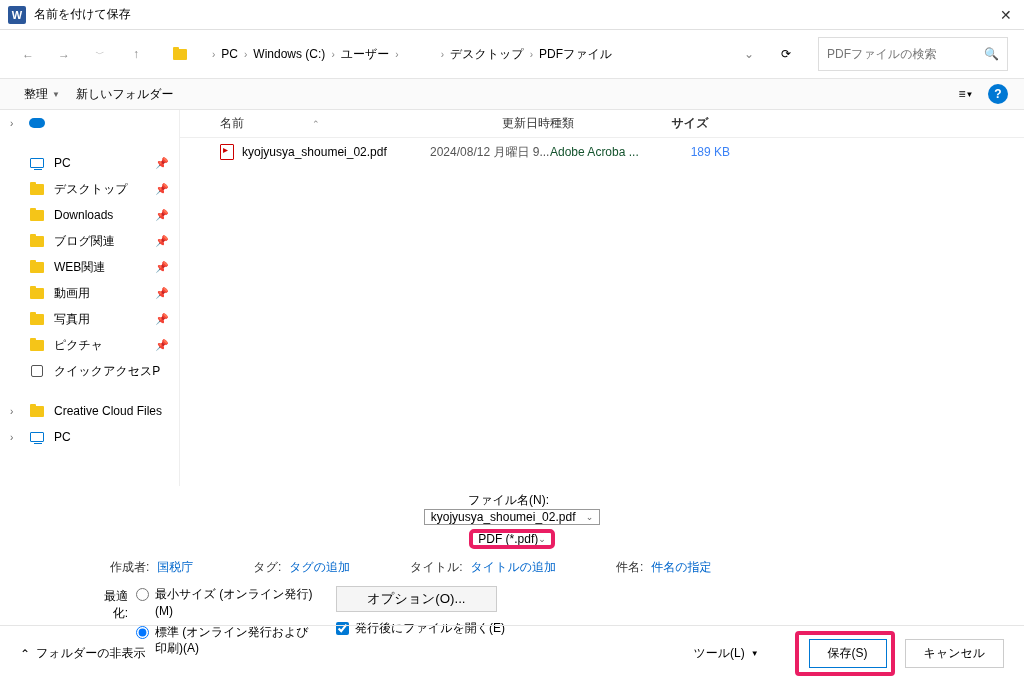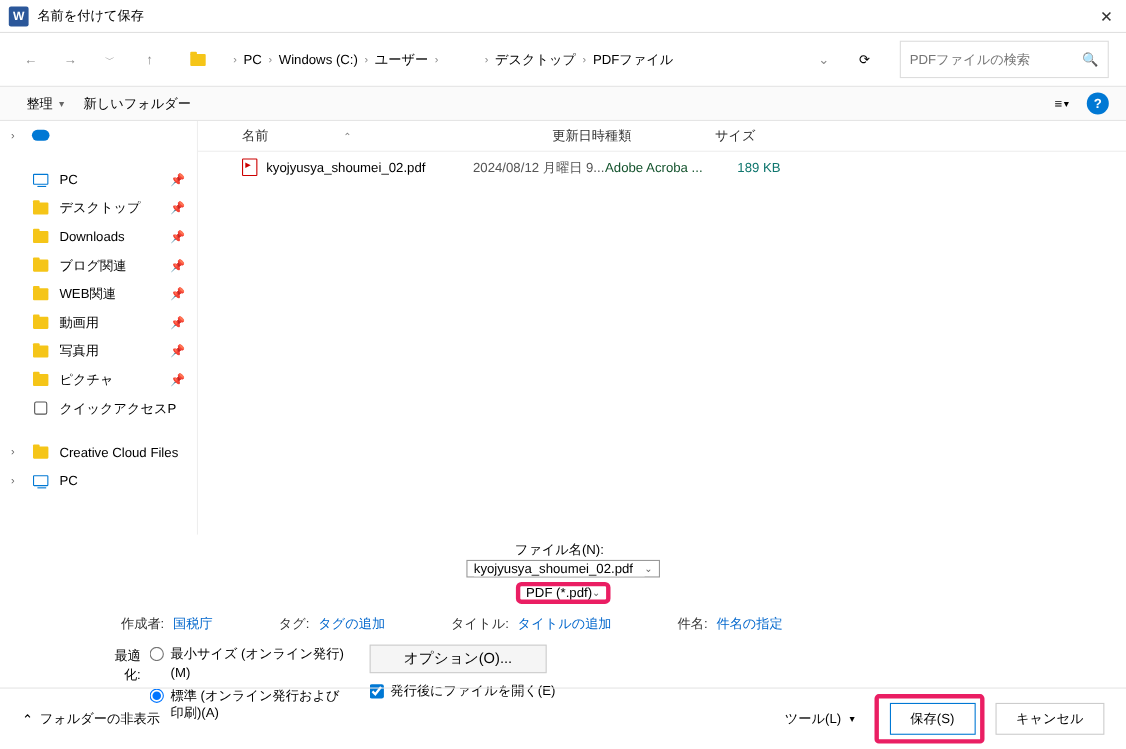--- a/index.html
+++ b/index.html
@@ -46,26 +46,26 @@
 .pc-glyph::after { content: ""; position: absolute; bottom: -3px; left: 3px; width: 8px; height: 1.5px; background: #0078d4; }
 .cloud-glyph { width: 16px; height: 10px; background: #0078d4; border-radius: 6px; }
 .quick-glyph { width: 12px; height: 12px; border: 1.5px solid #555; border-radius: 2px; }
 
 .filelist { flex: 1; }
 .fl-header { display: flex; height: 28px; align-items: center; padding-left: 40px; font-size: 12px; color: #333; border-bottom: 1px solid #eee; }
 .fl-header .col { cursor: pointer; }
 .fl-header .col.name { width: 210px; display: flex; align-items: center; gap: 8px; }
 .fl-header .col.date { width: 120px; text-align: right; }
 .fl-header .col.type { width: 100px; }
-.fl-header .col.size { width: 80px; text-align: left; }
+.fl-header .col.size { width: 80px; text-align: center; font-weight: bold; }
 .fl-row { display: flex; height: 28px; align-items: center; padding-left: 40px; font-size: 12px; cursor: pointer; }
 .fl-row .col.name { width: 210px; display: flex; align-items: center; gap: 8px; }
 .fl-row .col.date { width: 120px; color: #555; }
 .fl-row .col.type { width: 100px; color: #14532d; }
-.fl-row .col.size { width: 80px; text-align: center; color: #0f766e; }
+.fl-row .col.size { width: 80px; text-align: right; color: #3b82f6; }
 .pdf-icon { width: 14px; height: 16px; background: #fff; border: 1px solid #c00; border-radius: 1px; position: relative; }
 .pdf-icon::after { content: "▸"; color: #c00; position: absolute; left: 2px; top: -1px; font-size: 10px; }
 
 
 .form-area { padding: 6px 16px 0 16px; }
 .form-row { display: flex; align-items: center; margin-bottom: 6px; flex-direction: column; }
 .form-row .label { width: 90px; text-align: right; padding-right: 8px; font-size: 12px; }
 .form-row .field { flex: 1; height: 22px; border: 1px solid #999; padding: 0 6px; display: flex; align-items: center; background: #fff; }
 .form-row .field input { border: none; outline: none; flex: 1; font-size: 12px; }
 .form-row .field .drop { color: #666; font-size: 9px; }
@@ -83,21 +83,21 @@
 .radio-opt input { margin-top: 2px; }
 .option-col { display: flex; flex-direction: column; gap: 8px; align-items: flex-start; margin-left: 20px; }
 .option-btn { padding: 3px 30px; border: 1px solid #ccc; background: #f5f5f5; cursor: pointer; }
 .check-opt { display: flex; align-items: center; gap: 6px; }
 .check-opt input { accent-color: #0078d4; }
 
 
 .footer { position: absolute; bottom: 0; left: 0; right: 0; height: 56px; display: flex; align-items: center; padding: 0 20px; border-top: 1px solid #e5e5e5; }
 .hide-folders { display: flex; align-items: center; gap: 6px; cursor: pointer; }
 .footer .spacer { flex: 1; }
-.tools-btn { padding: 4px 8px; cursor: pointer; display: flex; align-items: center; gap: 6px; margin-right: 8px; }
+.tools-btn { padding: 4px 8px; cursor: pointer; display: flex; align-items: center; gap: 6px; margin-right: 28px; }
 .btn { padding: 5px 18px; border: 1px solid #ccc; background: #fff; cursor: pointer; font-size: 12px; margin-left: 6px; }
 .btn.primary { border: 1px solid #0078d4; }
 .save-wrap { padding: 4px; border: 4px solid #ea1e63; border-radius: 4px; margin-right: 4px; }
 </style>
 </head>
 <body>
 
 <div class="titlebar">
   <div class="app-icon">W</div>
   <div class="title">名前を付けて保存</div>

